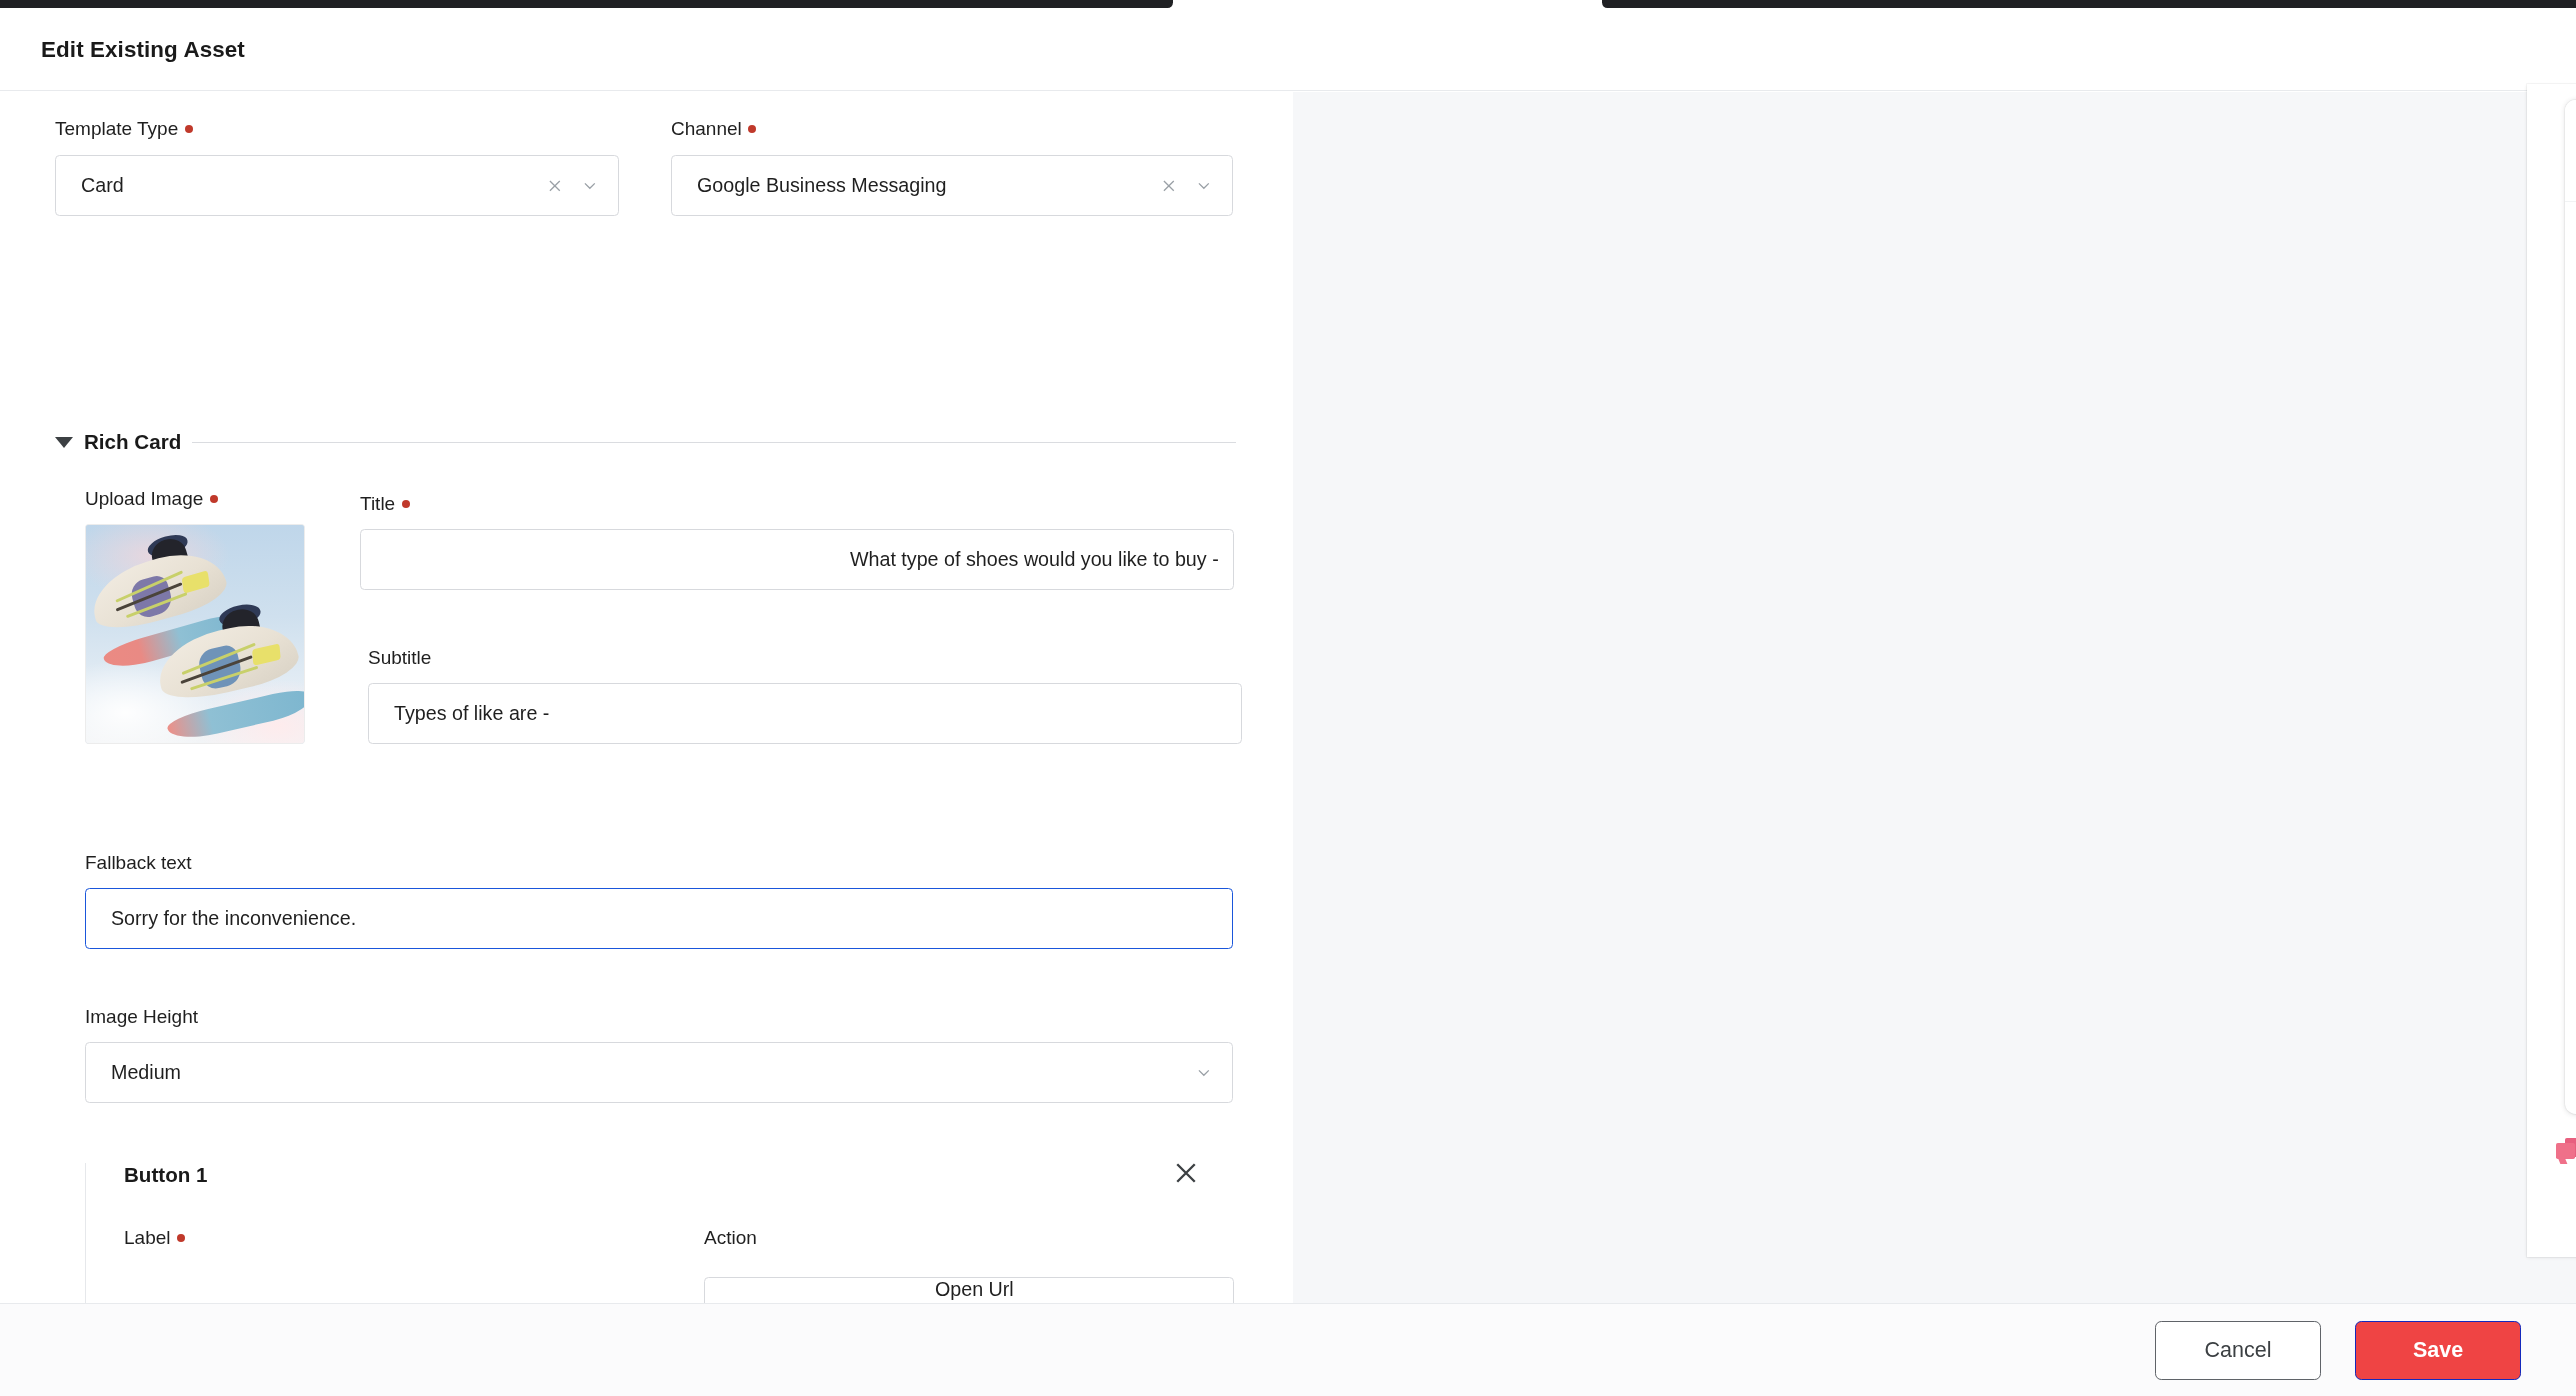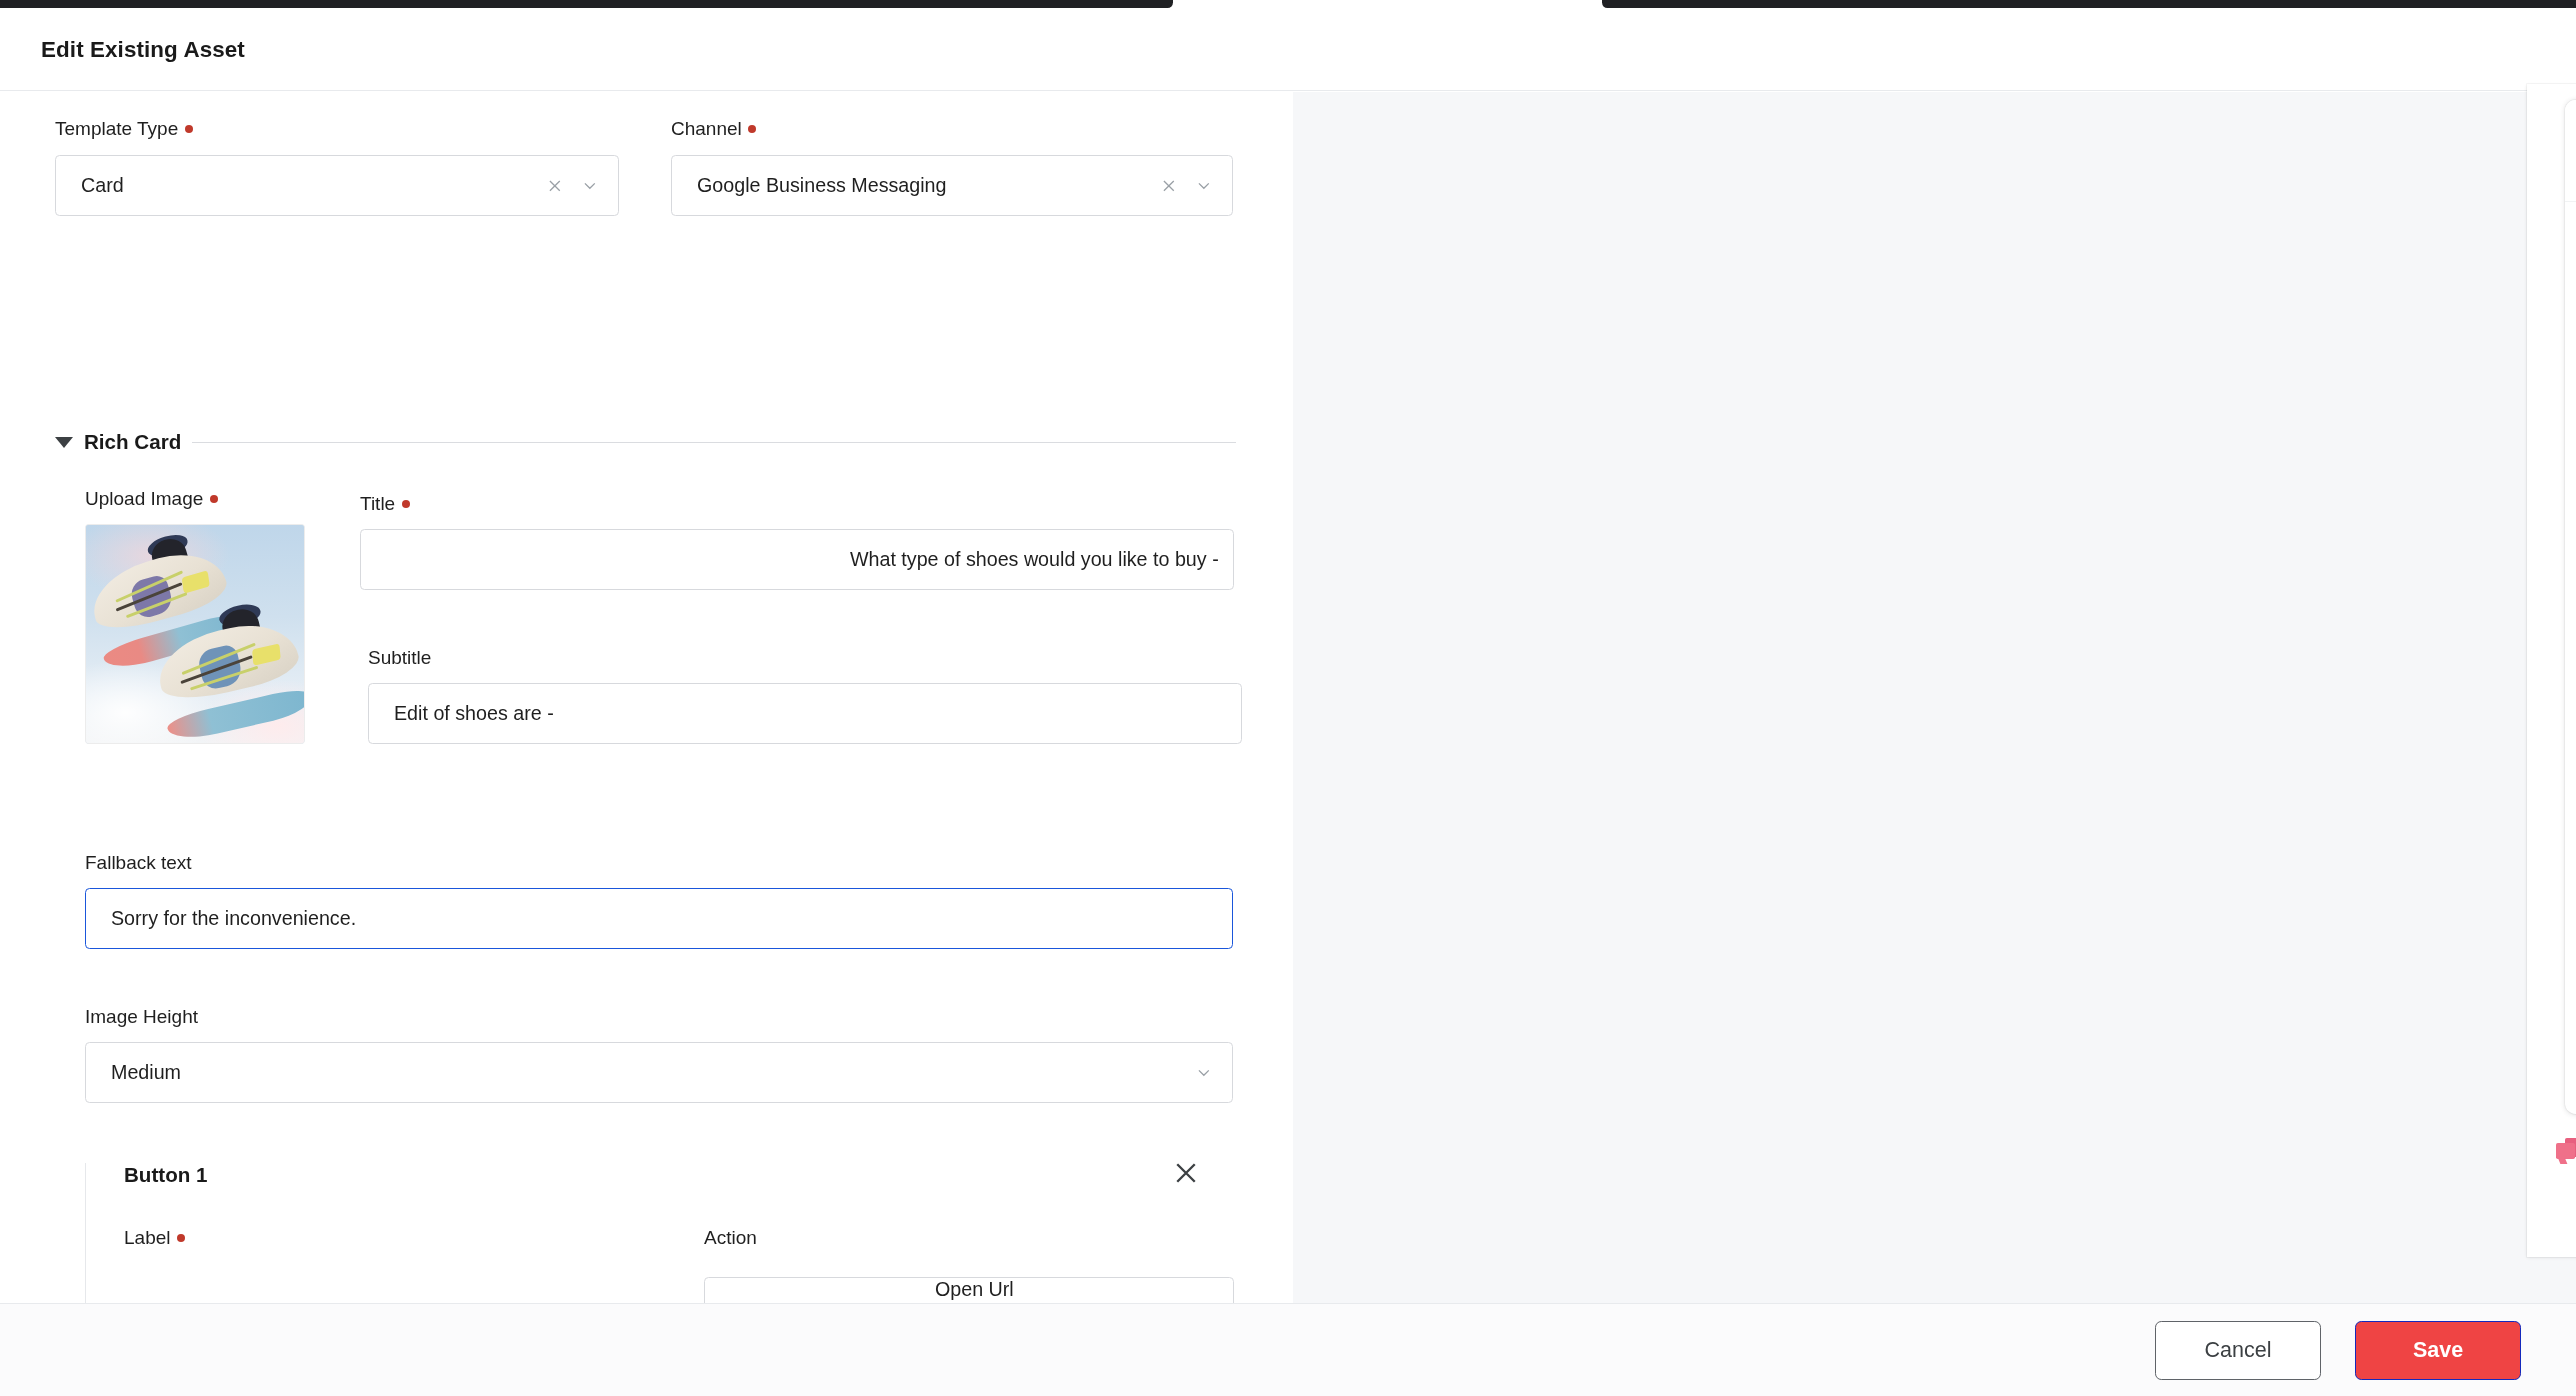--- a/index.html
+++ b/index.html
@@ -271,21 +271,21 @@
         <div class="ctrl" style="margin-top:14.3px;width:874px;text-align:right;">
           <span class="val">What type of shoes would you like to buy -</span>
         </div>
       </div>
 
       <div style="position:absolute;left:368px;top:555px;width:874px;">
         <div class="fld-label">
           <span>Subtitle</span>
         </div>
         <div class="ctrl" style="margin-top:14.3px;width:874px;">
-          <span class="val">Edit of shoes are -</span>
+          <span class="val">Types of like are -</span>
         </div>
       </div>
 
       <div style="position:absolute;left:85px;top:760px;width:1148px;">
         <div class="fld-label">
           <span>Fallback text</span>
         </div>
         <div class="ctrl focused" style="margin-top:14.3px;width:1148px;">
           <span class="val">Sorry for the inconvenience.</span>
         </div>

